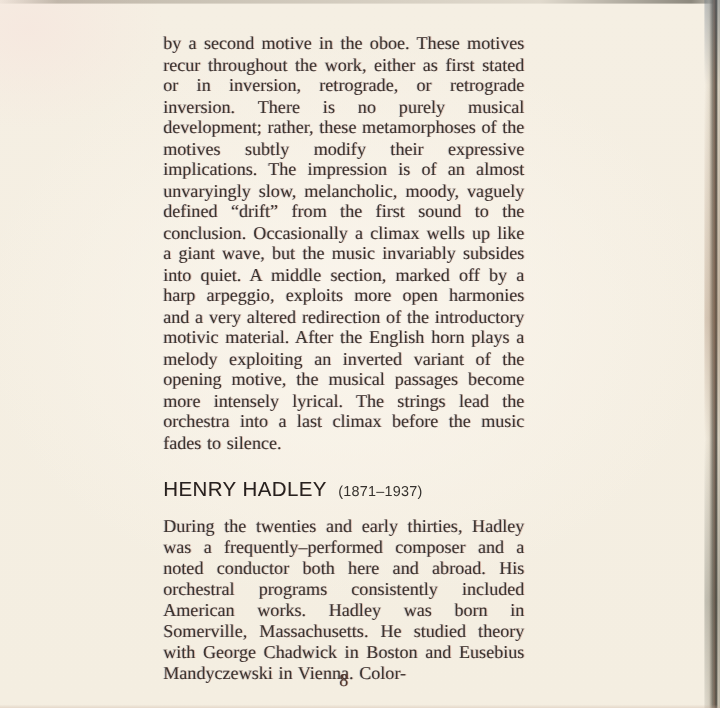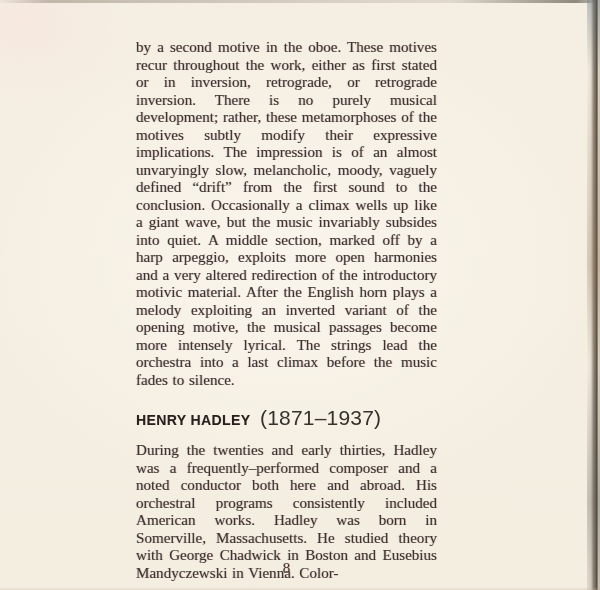--- a/index.html
+++ b/index.html
@@ -59,48 +59,48 @@
   }
   .bottom-edge {
     position: absolute;
     left: 0; right: 0; bottom: 0;
     height: 3px;
     background: linear-gradient(to bottom, rgba(205,180,165,0) 0%, rgba(200,175,158,0.35) 100%);
   }
   .column {
     position: absolute;
     left: 136px;
-    top: 39px;
+    top: 29px;
     width: 301px;
   }
   .body-text {
     margin: 0;
     font-family: "Liberation Serif", serif;
     font-size: 15.1px;
     line-height: 17.5px;
     text-align: justify;
     color: #3c3531;
     word-spacing: 0.06em;
     text-shadow: 0.7px 0 0 rgba(163,62,40,0.28), -0.7px 0 0 rgba(52,84,134,0.22);
   }
   .heading {
     margin-top: 20px;
     font-family: "Liberation Sans", sans-serif;
     color: #26211f;
   }
   .composer-line { line-height: 18px; white-space: nowrap; }
   .composer {
-    font-weight: 700;
-    font-size: 14px;
+    font-weight: 400;
+    font-size: 17px;
     letter-spacing: 0.4px;
     text-shadow: 0.4px 0 0 rgba(120,50,35,0.25);
   }
   .years {
     font-weight: 400;
-    font-size: 21px;
+    font-size: 12px;
     color: #35312d;
     margin-left: 5px;
     letter-spacing: 0.2px;
   }
   .work-title {
     font-weight: 700;
     font-style: italic;
     font-size: 17.5px;
     line-height: 18px;
     letter-spacing: 0.3px;

